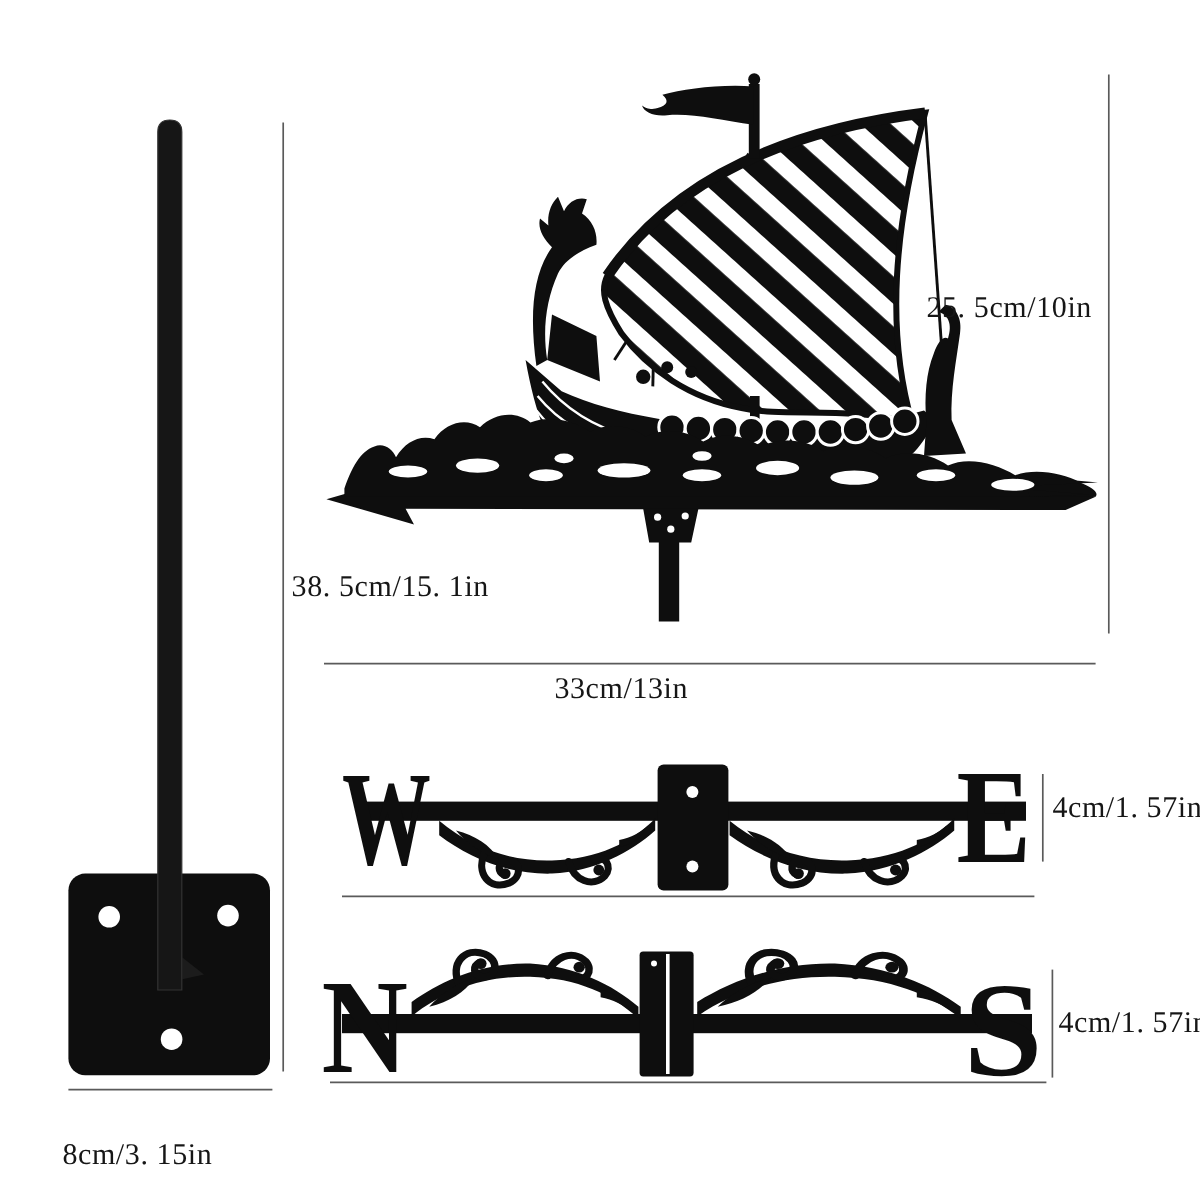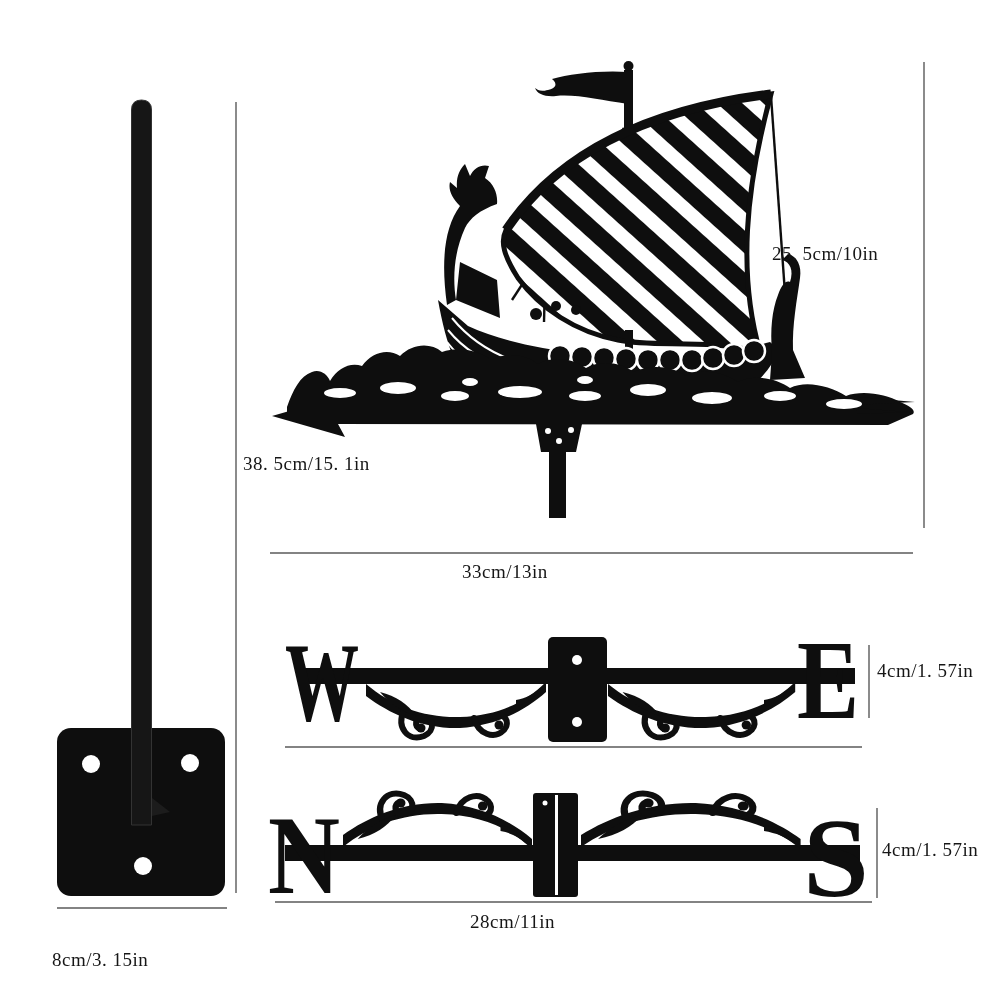--- a/index.html
+++ b/index.html
@@ -1,19 +1,19 @@
 <!DOCTYPE html>
 <html><head>
 <meta charset="utf-8">
 <style>
   html,body{margin:0;padding:0;background:#ffffff;}
   .canvas{position:relative;width:1000px;height:1000px;background:#ffffff;overflow:hidden;
           font-family:"Liberation Serif",serif;}
   .art-svg{position:absolute;left:0;top:0;}
-  .dim-label{position:absolute;color:#161616;font-size:19px;letter-spacing:.5px;white-space:nowrap;}
+  .dim-label{position:absolute;color:#161616;font-size:25px;letter-spacing:.5px;white-space:nowrap;}
   .centered{text-align:left;}
   .art{fill:#0e0e0e;}
   .curl{fill:none;stroke:#0e0e0e;stroke-width:6;stroke-linecap:round;}
   .rig{stroke:#0e0e0e;stroke-width:2.4;fill:none;}
   .dim{stroke:#5a5a5a;stroke-width:1.4;}
   .plank{stroke:#ffffff;stroke-width:2;fill:none;}
   .dir-letter{font-family:"Liberation Serif",serif;font-weight:bold;font-size:112px;fill:#0e0e0e;}
 </style>
 </head>
 <body>
@@ -161,21 +161,20 @@
     <line class="dim" x1="57" y1="908" x2="227" y2="908"></line>
     <line class="dim" x1="924" y1="62" x2="924" y2="528"></line>
     <line class="dim" x1="270" y1="553" x2="913" y2="553"></line>
     <line class="dim" x1="869" y1="645" x2="869" y2="718"></line>
     <line class="dim" x1="285" y1="747" x2="862" y2="747"></line>
     <line class="dim" x1="877" y1="808" x2="877" y2="898"></line>
     <line class="dim" x1="275" y1="902" x2="872" y2="902"></line>
   </g>
 </svg>
 
-<div class="dim-label" style="left:243px;top:453px;">38. 5cm/15. 1in</div>
+<div class="dim-label" style="left:243px;top:476px;">38. 5cm/15. 1in</div>
 <div class="dim-label centered" style="left:52px;top:914px;width:180px;margin-top:35px;">8cm/3. 15in</div>
 <div class="dim-label" style="left:772px;top:243px;">25. 5cm/10in</div>
 <div class="dim-label centered" style="left:462px;top:561px;width:200px;">33cm/13in</div>
 <div class="dim-label" style="left:877px;top:660px;">4cm/1. 57in</div>
 <div class="dim-label" style="left:882px;top:839px;">4cm/1. 57in</div>
-<div class="dim-label centered" style="left:470px;top:911px;width:200px;">28cm/11in</div>
 
 </div>
 
 </body></html>

